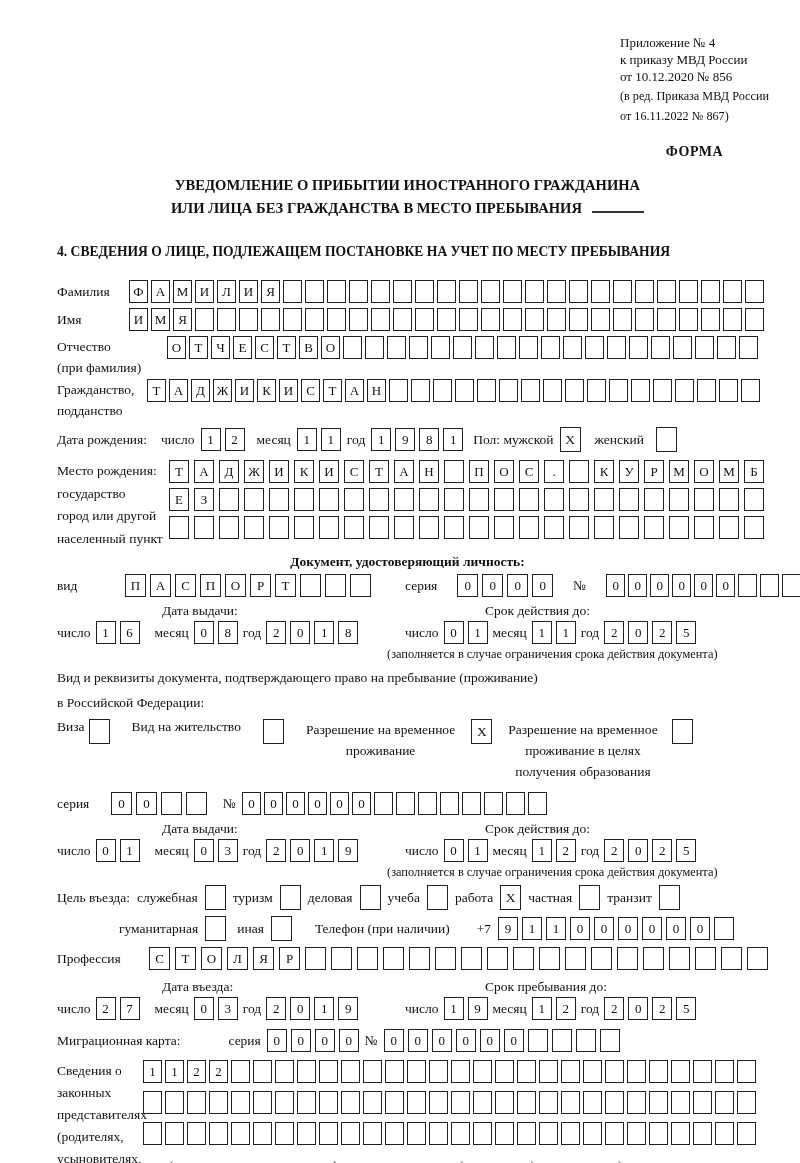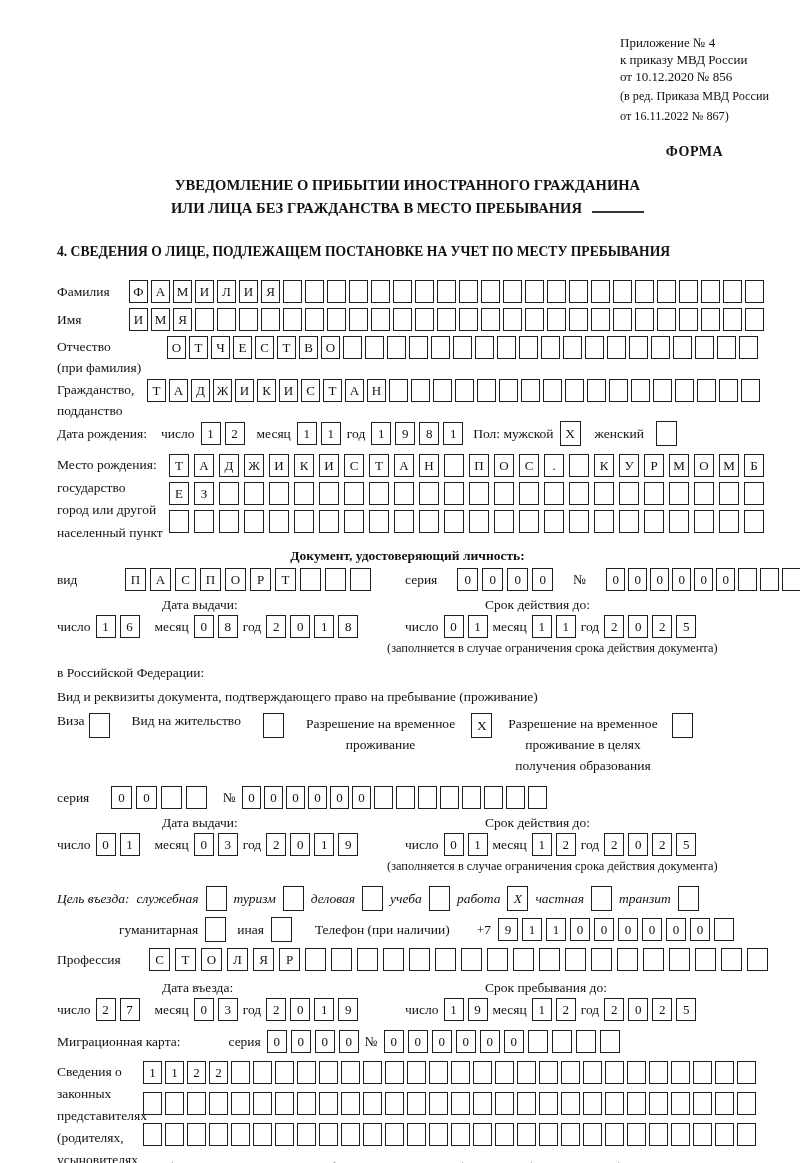--- a/index.html
+++ b/index.html
@@ -202,21 +202,21 @@
         <span class="cell"></span>
         <span class="cell"></span>
         <span class="cell"></span>
         <span class="cell"></span>
         <span class="cell"></span>
         <span class="cell"></span>
         <span class="cell"></span>
       </span>
   </div>
 
-  <div class="row" style="gap:6px;text-align:center;">
+  <div class="row" style="margin-top:6px; gap:6px;text-align:center;">
     <span class="lbl">Дата рождения:</span>
     <span class="lbl" style="margin-left:8px;">число</span>
     <span class="cells g4 w20">
         <span class="cell">1</span>
         <span class="cell">2</span>
       </span>
     <span class="lbl" style="margin-left:6px;">месяц</span>
     <span class="cells g4 w20">
         <span class="cell">1</span>
         <span class="cell">1</span>
@@ -401,22 +401,22 @@
       <span class="cells g4 w20">
           <span class="cell">2</span>
           <span class="cell">0</span>
           <span class="cell">2</span>
           <span class="cell">5</span>
         </span>
     </span>
   </div>
   <div class="note" style="margin-top:3px; padding-left:330px;">(заполняется в случае ограничения срока действия документа)</div>
 
+  <div style="margin-top:8px;">Вид и реквизиты документа, подтверждающего право на пребывание (проживание)</div>
   <div style="margin-top:9px;">в Российской Федерации:</div>
-  <div style="margin-top:8px;">Вид и реквизиты документа, подтверждающего право на пребывание (проживание)</div>
 
   <div class="row top" style="margin-top:8px;">
     <span>Виза</span>
     <span class="box" style="margin-left:4px;"></span>
     <span style="margin-left:22px;">Вид на жительство</span>
     <span class="box" style="margin-left:22px;"></span>
     <span style="margin-left:22px; text-align:center; line-height:21px;">
       <span>Разрешение на временное</span><br>
       <span>проживание</span>
     </span>
@@ -495,21 +495,21 @@
       <span class="cells g4 w20">
           <span class="cell">2</span>
           <span class="cell">0</span>
           <span class="cell">2</span>
           <span class="cell">5</span>
         </span>
     </span>
   </div>
   <div class="note" style="margin-top:3px; padding-left:330px;">(заполняется в случае ограничения срока действия документа)</div>
 
-  <div class="row" style="margin-top:12px; gap:7px;font-style:italic;">
+  <div class="row" style="margin-top:5px; gap:7px;">
     <span>Цель въезда:</span>
     <span>служебная</span>
     <span class="box"></span>
     <span>туризм</span>
     <span class="box"></span>
     <span>деловая</span>
     <span class="box"></span>
     <span>учеба</span>
     <span class="box"></span>
     <span>работа</span>

